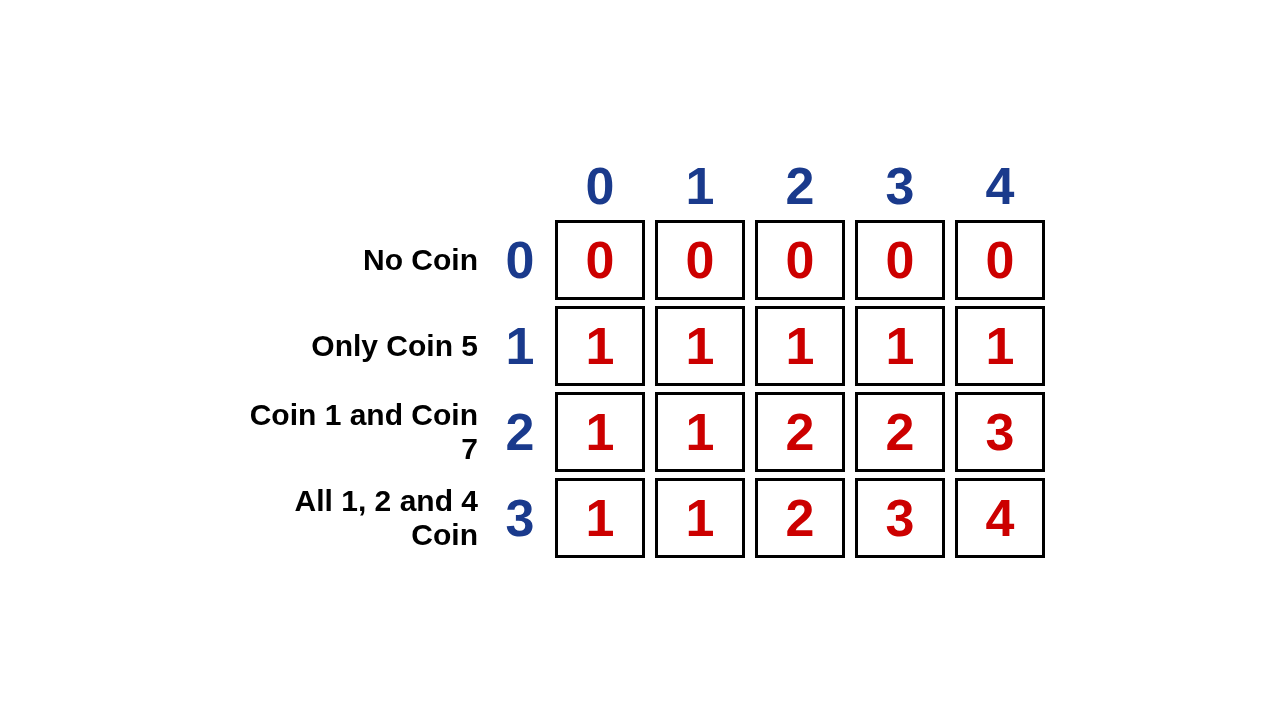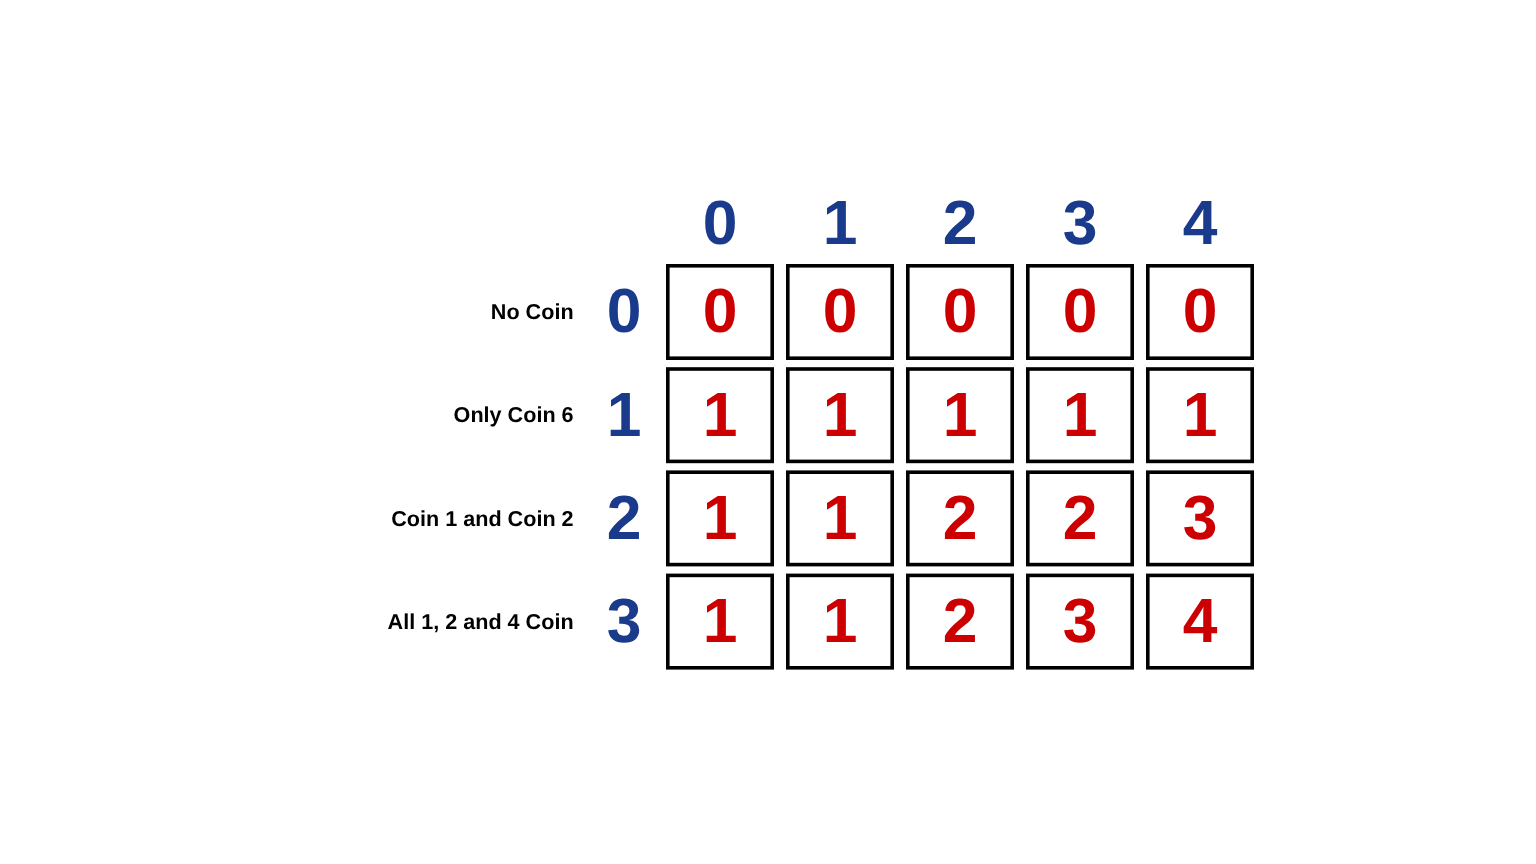--- a/index.html
+++ b/index.html
@@ -37,21 +37,21 @@
       color: #1a3a8c;
     }
     .data-row {
       display: flex;
       align-items: center;
       margin-bottom: 6px;
     }
     .row-label-area {
       width: 260px;
       text-align: right;
-      font-size: 18px;
+      font-size: 30px;
       font-weight: bold;
       color: #000000;
       padding-right: 12px;
     }
     .row-index {
       width: 60px;
       text-align: center;
       font-size: 52px;
       font-weight: bold;
       color: #1a3a8c;
@@ -87,30 +87,30 @@
 <div class="data-row">
       <div class="row-label-area">No Coin</div>
       <div class="row-index">0</div>
       <div class="cell">0</div>
       <div class="cell">0</div>
       <div class="cell">0</div>
       <div class="cell">0</div>
       <div class="cell">0</div>
     </div>
     <div class="data-row">
-      <div class="row-label-area">Only Coin 6</div>
+      <div class="row-label-area">Only Coin 5</div>
       <div class="row-index">1</div>
       <div class="cell">1</div>
       <div class="cell">1</div>
       <div class="cell">1</div>
       <div class="cell">1</div>
       <div class="cell">1</div>
     </div>
     <div class="data-row">
-      <div class="row-label-area">Coin 1 and Coin 2</div>
+      <div class="row-label-area">Coin 1 and Coin 7</div>
       <div class="row-index">2</div>
       <div class="cell">1</div>
       <div class="cell">1</div>
       <div class="cell">2</div>
       <div class="cell">2</div>
       <div class="cell">3</div>
     </div>
     <div class="data-row">
       <div class="row-label-area">All 1, 2 and 4 Coin</div>
       <div class="row-index">3</div>

